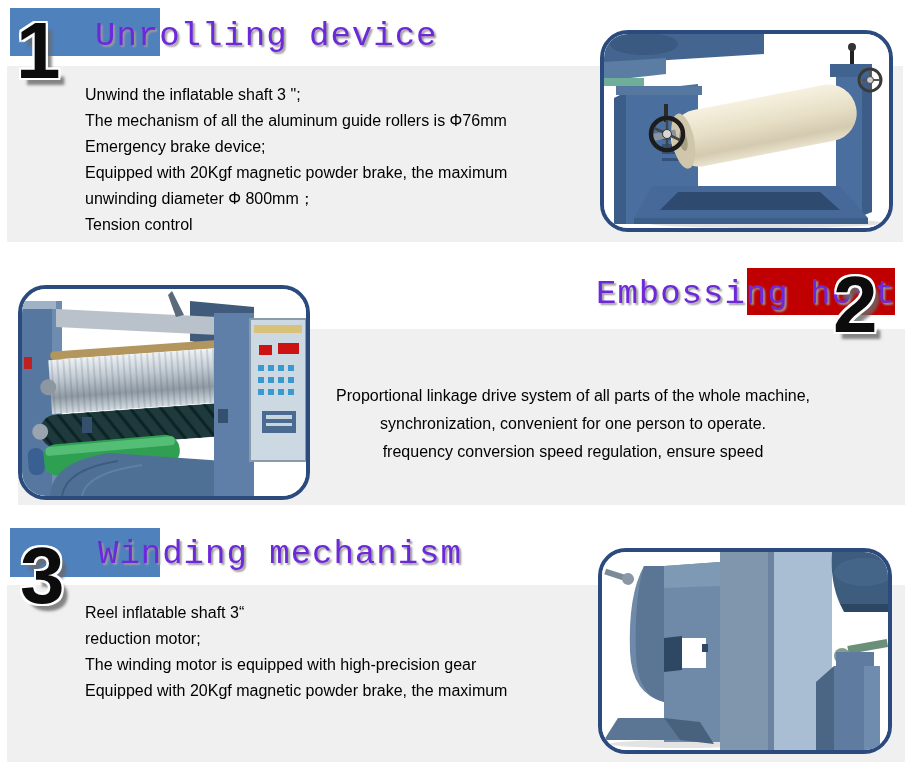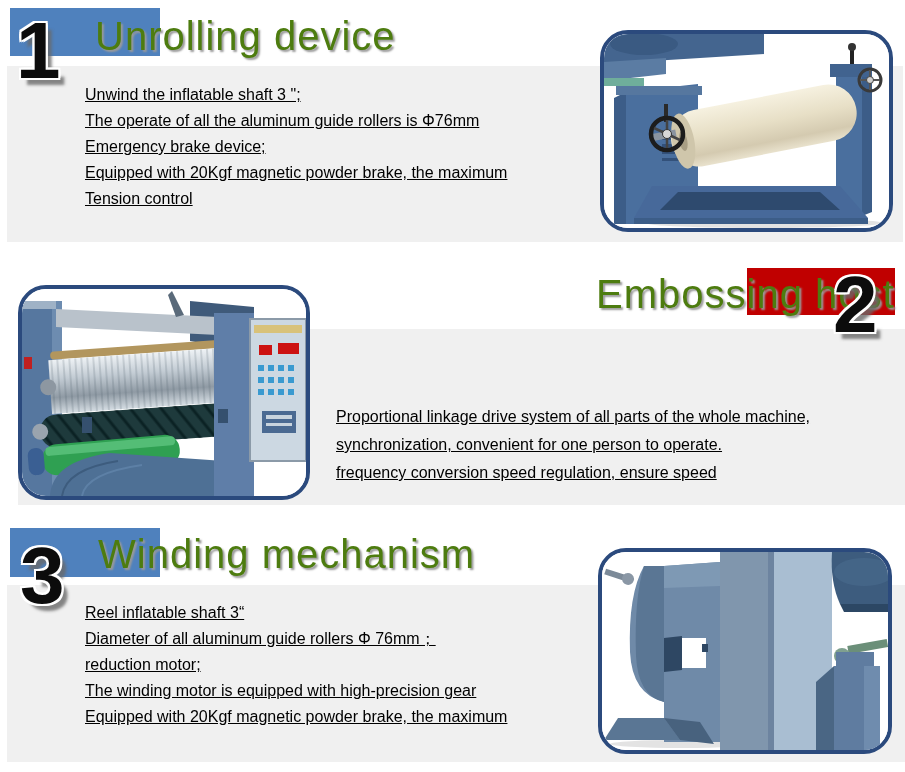--- a/index.html
+++ b/index.html
@@ -4,55 +4,56 @@
 <style>
   html,body{margin:0;padding:0;background:#ffffff;}
   .page{
     position:relative;width:905px;height:772px;background:#ffffff;overflow:hidden;
     font-family:"Liberation Sans",sans-serif;color:#000;
   }
   .panel{position:absolute;background:#f0f0f0;z-index:1;}
   .bar-blue{position:absolute;background:#4f81bd;z-index:2;}
   .bar-red{position:absolute;background:#c00000;z-index:2;}
   .section-title{
-    position:absolute;z-index:6;font-size:40px;line-height:34px;letter-spacing:1px;
-    color:#4d7c0f;white-space:nowrap;text-shadow:2px 2px 2px #9a9a9a;
+    position:absolute;z-index:6;font-size:34px;line-height:34px;letter-spacing:1px;
+    color:#6d28d9;white-space:nowrap;text-shadow:2px 2px 2px #9a9a9a;font-family:Liberation Mono, monospace;
   }
   .big-num{
     position:absolute;z-index:7;font-size:80px;line-height:80px;font-weight:700;color:#0c0c0c;
     text-shadow:
       -2px -2px 0 #fff, 0 -2px 0 #fff, 2px -2px 0 #fff,
       -2px 0 0 #fff, 2px 0 0 #fff,
       -2px 2px 0 #fff, 0 2px 0 #fff, 2px 2px 0 #fff,
       6px 7px 3px rgba(105,105,105,0.8);
   }
   .spec{position:absolute;z-index:4;font-size:16px;white-space:nowrap;}
-  .spec-line{height:26px;line-height:26px;text-decoration:underline;}
+  .spec-line{height:26px;line-height:26px;}
   .spec-line.lh28{height:28px;line-height:28px;}
   .photo-frame{
     position:absolute;z-index:5;box-sizing:border-box;background:#fff;
     border:4px solid #2b4a7d;border-radius:28px;overflow:hidden;
   }
   .photo-frame svg{display:block;}
 </style>
 </head>
 <body>
 
 <div class="page">
 
   <div class="panel" style="left:7px;top:66px;width:896px;height:176px;"></div>
   <div class="bar-blue" style="left:10px;top:8px;width:150px;height:48px;"></div>
   <div class="big-num" style="left:16px;top:11px;">1</div>
   <div class="section-title" style="left:95px;top:19px;">Unrolling device</div>
 
   <div class="spec" style="left:85px;top:82px;">
     <div class="spec-line">Unwind the inflatable shaft 3 ";</div>
-    <div class="spec-line">The operate of all the aluminum guide rollers is Φ76mm</div>
+    <div class="spec-line">The mechanism of all the aluminum guide rollers is Φ76mm</div>
     <div class="spec-line">Emergency brake device;</div>
     <div class="spec-line">Equipped with 20Kgf magnetic powder brake, the maximum</div>
+    <div class="spec-line">unwinding diameter Φ 800mm；</div>
     <div class="spec-line">Tension control</div>
   </div>
 
   <div class="photo-frame" style="left:600px;top:30px;width:293px;height:202px;">
     <svg width="285" height="194" viewBox="0 0 285 194">
       <defs>
         <linearGradient id="g1roll" x1="0" y1="0" x2="0" y2="1">
           <stop offset="0" stop-color="#f6f1e0"></stop>
           <stop offset="0.45" stop-color="#e7dfc6"></stop>
           <stop offset="0.8" stop-color="#d4cab0"></stop>
@@ -107,21 +108,21 @@
       <line x1="50" y1="94" x2="76" y2="106" stroke="#444" stroke-width="2.5"></line>
       <circle cx="63" cy="100" r="4.5" fill="#d6d6d6" stroke="#333"></circle>
     </svg>
   </div>
 
   <div class="panel" style="left:18px;top:329px;width:887px;height:176px;"></div>
   <div class="bar-red" style="left:747px;top:268px;width:148px;height:47px;"></div>
   <div class="big-num" style="left:833px;top:265px;">2</div>
   <div class="section-title" style="left:548px;top:277px;margin-left:48px;">Embossing host</div>
 
-  <div class="spec" style="left:336px;top:403px;">
+  <div class="spec" style="left:336px;top:382px;text-align:center;">
     <div class="spec-line lh28">Proportional linkage drive system of all parts of the whole machine,</div>
     <div class="spec-line lh28">synchronization, convenient for one person to operate.</div>
     <div class="spec-line lh28">frequency conversion speed regulation, ensure speed</div>
   </div>
 
   <div class="photo-frame" style="left:18px;top:285px;width:292px;height:215px;">
     <svg width="284" height="207" viewBox="0 0 284 207">
       <defs>
         <linearGradient id="g2silver" x1="0" y1="0" x2="0" y2="1">
           <stop offset="0" stop-color="#eef2f5"></stop>
@@ -203,21 +204,20 @@
     </svg>
   </div>
 
   <div class="panel" style="left:7px;top:585px;width:898px;height:177px;"></div>
   <div class="bar-blue" style="left:10px;top:528px;width:150px;height:49px;"></div>
   <div class="big-num" style="left:20px;top:536px;">3</div>
   <div class="section-title" style="left:98px;top:537px;">Winding mechanism</div>
 
   <div class="spec" style="left:85px;top:600px;">
     <div class="spec-line">Reel inflatable shaft 3“</div>
-    <div class="spec-line">Diameter of all aluminum guide rollers Φ 76mm；</div>
     <div class="spec-line">reduction motor;</div>
     <div class="spec-line">The winding motor is equipped with high-precision gear</div>
     <div class="spec-line">Equipped with 20Kgf magnetic powder brake, the maximum</div>
   </div>
 
   <div class="photo-frame" style="left:598px;top:548px;width:294px;height:206px;">
     <svg width="286" height="198" viewBox="0 0 286 198">
       <rect width="286" height="198" fill="#ffffff"></rect>
       <ellipse cx="80" cy="192" rx="72" ry="4" fill="#e3e3e3"></ellipse>
 

